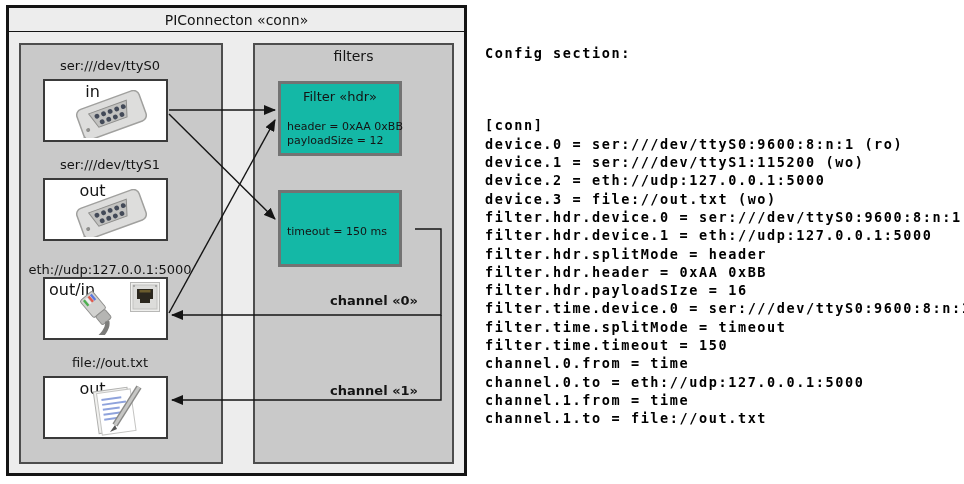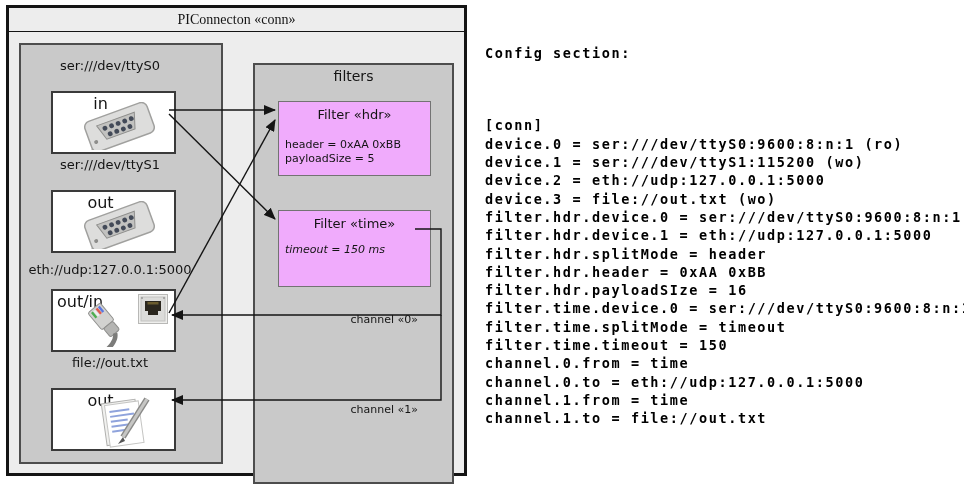--- a/index.html
+++ b/index.html
@@ -9,51 +9,51 @@
     font-family:"DejaVu Sans","Liberation Sans",sans-serif;
     color:#141414;
   }
   
   .diagram{
     position:absolute;left:6px;top:5px;width:461px;height:471px;
     box-sizing:border-box;border:3px solid #141414;background:#ededed;
   }
   .diagram-title{
     position:absolute;top:0;left:0;right:0;height:23px;line-height:24px;
-    text-align:center;font-size:14px;border-bottom:1px solid #141414;font-family:Liberation Serif, serif;
+    text-align:center;font-size:14px;border-bottom:1px solid #141414;
   }
   
   .panel{
     position:absolute;box-sizing:border-box;
     background:#c9c9c9;border:2px solid #4d4d4d;
   }
   .devices-panel{left:10px;top:35px;width:204px;height:421px;}
-  .filters-panel{left:244px;top:35px;width:201px;height:421px;margin-top:20px;}
+  .filters-panel{left:244px;top:35px;width:201px;height:421px;}
   .filters-title{position:absolute;top:3px;left:0;right:0;text-align:center;font-size:14px;}
   
   .dev-label{position:absolute;left:0;width:178px;text-align:center;font-size:13px;white-space:nowrap;}
   .dev-box{
-    position:absolute;left:30px;width:125px;height:63px;box-sizing:border-box;
-    background:#ffffff;border:2px solid #3a3a3a;margin-top:12px;
+    position:absolute;left:22px;width:125px;height:63px;box-sizing:border-box;
+    background:#ffffff;border:2px solid #3a3a3a;
   }
   .dev-port{position:absolute;top:1px;left:0;right:26px;text-align:center;font-size:16px;}
   .dev-port.corner{left:4px;right:auto;text-align:center;}
   .dev-icon{position:absolute;}
   
   .filter-box{
-    position:absolute;left:23px;width:153px;box-sizing:border-box;
-    background:#f0abfc;border:1px solid #737373;
+    position:absolute;left:23px;width:124px;box-sizing:border-box;
+    background:#14b8a6;border:3px solid #737373;
   }
   .filter-box.hdr{top:36px;height:75px;}
   .filter-box.time{top:145px;height:77px;}
   .filter-title{position:absolute;top:5px;left:0;right:0;text-align:center;font-size:13px;}
   .filter-lines{position:absolute;left:6px;right:6px;font-size:11px;line-height:14px;white-space:nowrap;}
   .filter-box.hdr .filter-lines{top:36px;}
-  .filter-box.time .filter-lines{top:32px;font-style:italic;}
-  .channel-label{position:absolute;right:34px;font-size:11px;white-space:nowrap;}
+  .filter-box.time .filter-lines{top:32px;}
+  .channel-label{position:absolute;right:34px;font-size:13px;white-space:nowrap;font-weight:bold;}
   .channel-label.c0{top:248px;}
   .channel-label.c1{top:338px;text-align:center;}
   
   .arrows{position:absolute;left:0;top:0;z-index:6;pointer-events:none;}
   
   .config{
     position:absolute;left:485px;top:7px;
     font-family:"DejaVu Sans Mono","Liberation Mono",monospace;
     font-weight:bold;font-size:13.5px;letter-spacing:1.6px;line-height:18.3px;
     white-space:pre;color:#000;
@@ -157,26 +157,25 @@
     </div>
   </div>
 
   <div class="panel filters-panel">
     <div class="filters-title">filters</div>
 
     <div class="filter-box hdr">
       <div class="filter-title">Filter «hdr»</div>
       <div class="filter-lines">
         <div>header = 0xAA 0xBB</div>
-        <div>payloadSize = 5</div>
+        <div>payloadSize = 12</div>
       </div>
     </div>
 
     <div class="filter-box time">
-      <div class="filter-title">Filter «time»</div>
       <div class="filter-lines">
         <div>timeout = 150 ms</div>
       </div>
     </div>
 
     <div class="channel-label c0">channel «0»</div>
     <div class="channel-label c1">channel «1»</div>
   </div>
 </div>
 

